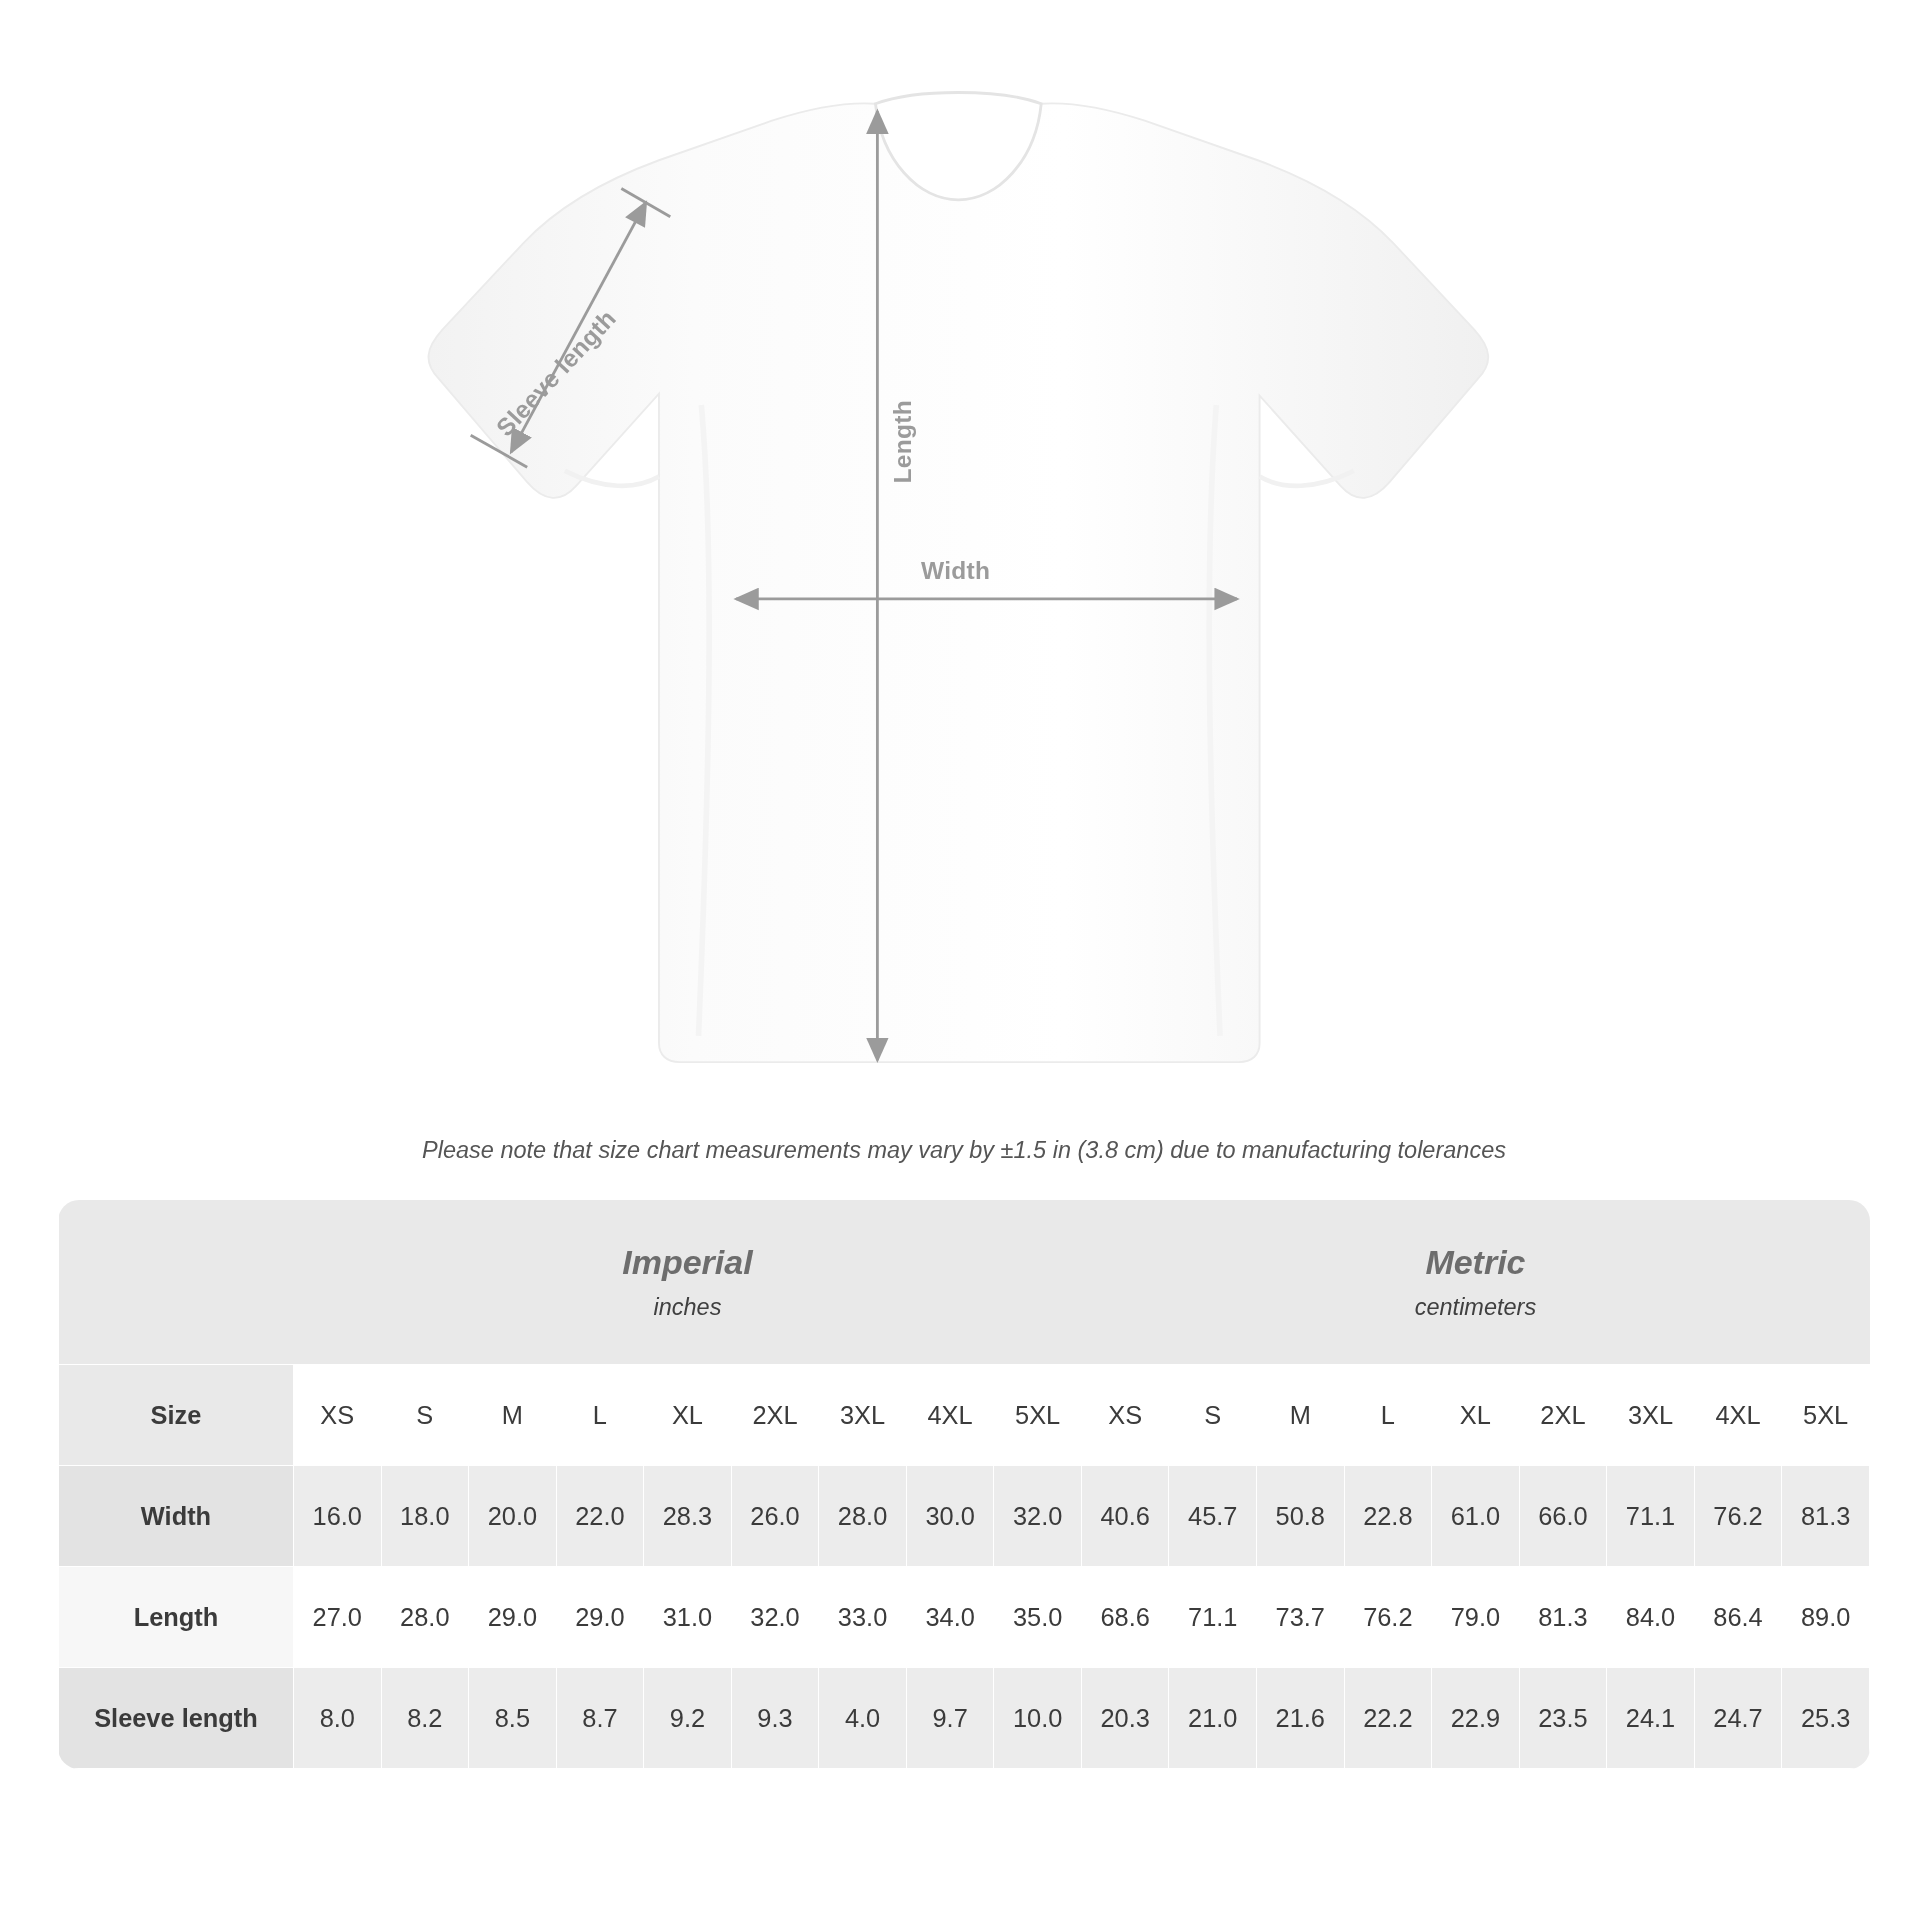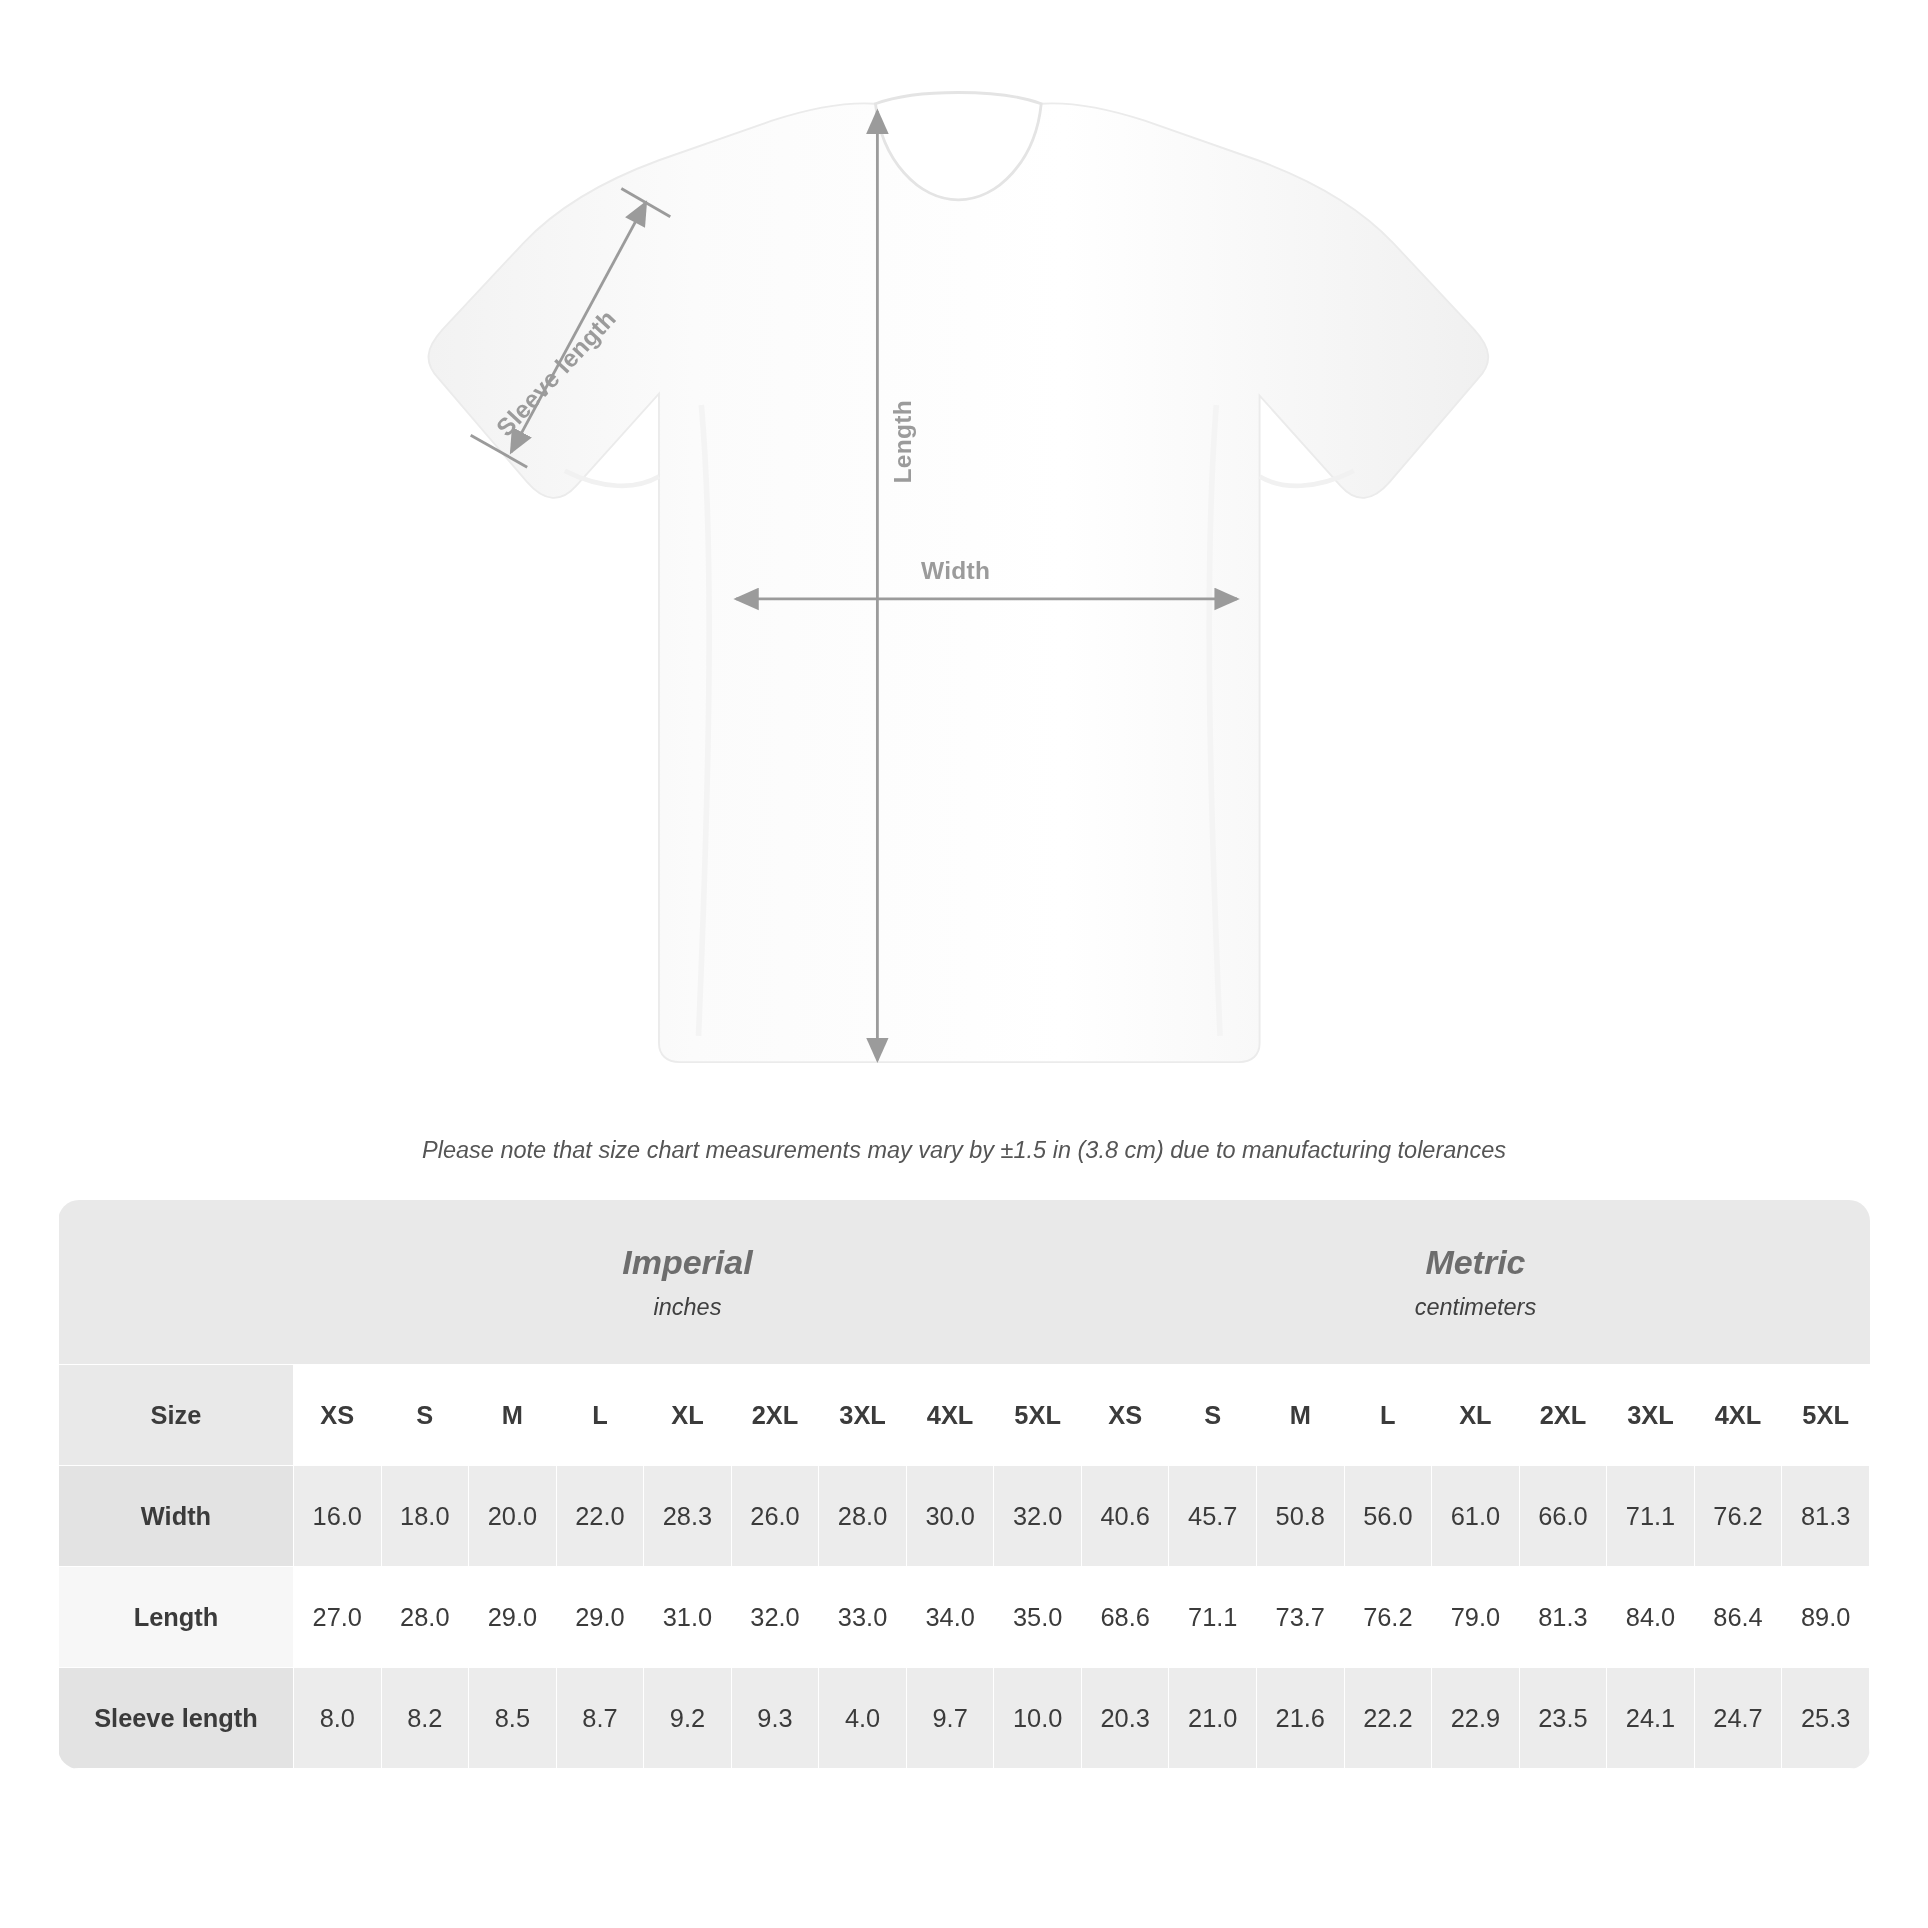--- a/index.html
+++ b/index.html
@@ -102,21 +102,21 @@
   }
   .row-head {
     background: #e9e9e9;
     font-weight: bold;
     color: #4a4a4a;
     font-size: 27px;
     height: 98px;
   }
   .col-head {
     background: #ffffff;
-    font-weight: bold;
+    font-weight: normal;
     color: #4a4a4a;
     font-size: 27px;
     height: 98px;
   }
   tr.band-light td.data { background: #ffffff; }
   tr.band-gray td.data { background: #ececec; }
   tr.band-gray td.row-head { background: #e3e3e3; }
   td.data { height: 98px; }
   .c-size { width: 179px; }
 </style>
@@ -245,21 +245,21 @@
           <td class="data">20.0</td>
           <td class="data">22.0</td>
           <td class="data">28.3</td>
           <td class="data">26.0</td>
           <td class="data">28.0</td>
           <td class="data">30.0</td>
           <td class="data">32.0</td>
           <td class="data">40.6</td>
           <td class="data">45.7</td>
           <td class="data">50.8</td>
-          <td class="data">56.0</td>
+          <td class="data">22.8</td>
           <td class="data">61.0</td>
           <td class="data">66.0</td>
           <td class="data">71.1</td>
           <td class="data">76.2</td>
           <td class="data">81.3</td>
         </tr>
 
         <tr class="band-light">
           <td class="row-head" style="background:#f7f7f7;">Length</td>
           <td class="data">27.0</td>

